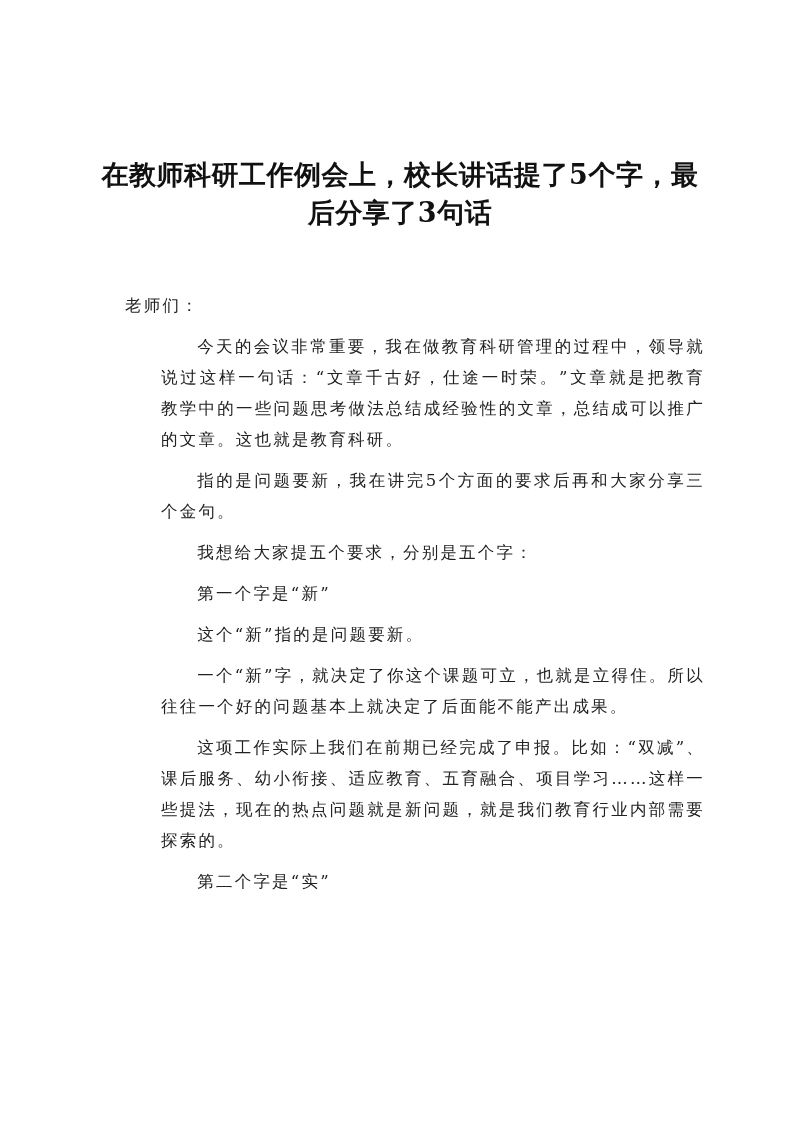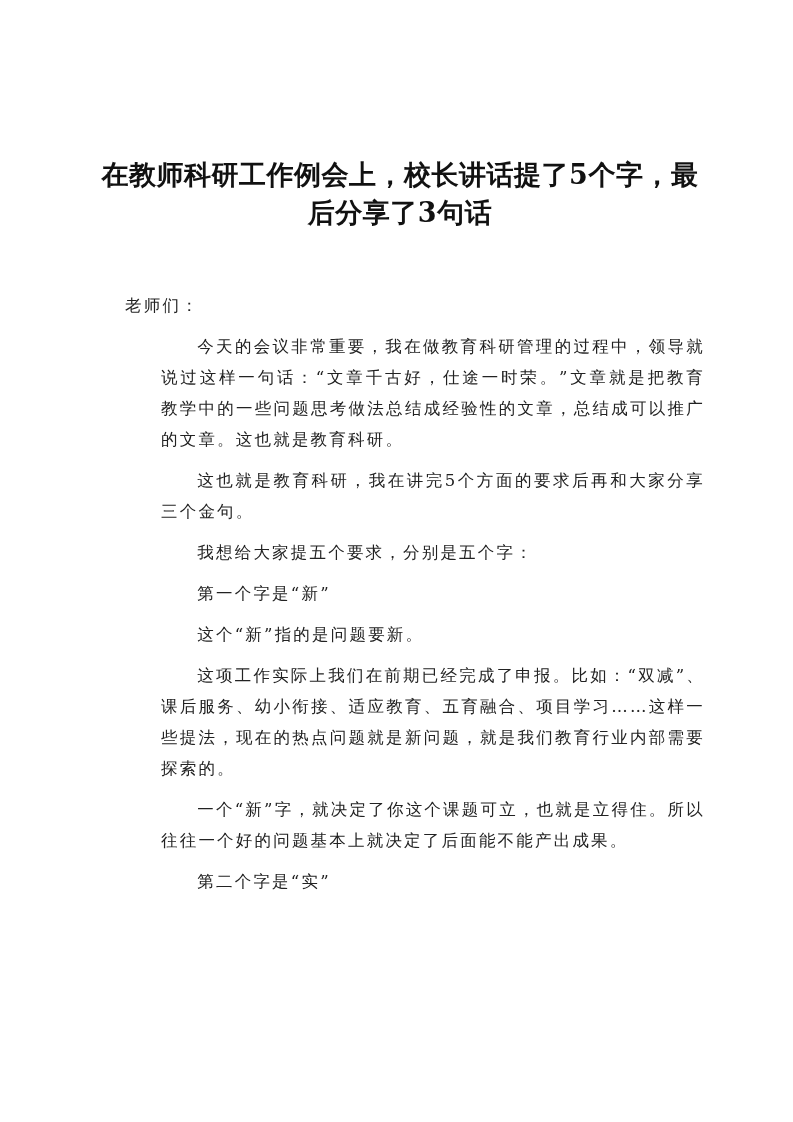--- a/index.html
+++ b/index.html
@@ -28,21 +28,21 @@
 </style>
 </head>
 <body>
 
 <div class="page">
   <h1 class="title">在教师科研工作例会上，校长讲话提了5个字，最后分享了3句话</h1>
 
   <div class="body">
     <p class="p">老师们：</p>
     <p class="p indent">今天的会议非常重要，我在做教育科研管理的过程中，领导就说过这样一句话：“文章千古好，仕途一时荣。”文章就是把教育教学中的一些问题思考做法总结成经验性的文章，总结成可以推广的文章。这也就是教育科研。</p>
-    <p class="p indent">这也就是教育科研，我在讲完5个方面的要求后再和大家分享三个金句。</p>
+    <p class="p indent">指的是问题要新，我在讲完5个方面的要求后再和大家分享三个金句。</p>
     <p class="p indent">我想给大家提五个要求，分别是五个字：</p>
     <p class="p indent">第一个字是“新”</p>
     <p class="p indent">这个“新”指的是问题要新。</p>
+    <p class="p indent">一个“新”字，就决定了你这个课题可立，也就是立得住。所以往往一个好的问题基本上就决定了后面能不能产出成果。</p>
     <p class="p indent">这项工作实际上我们在前期已经完成了申报。比如：“双减”、课后服务、幼小衔接、适应教育、五育融合、项目学习……这样一些提法，现在的热点问题就是新问题，就是我们教育行业内部需要探索的。</p>
-    <p class="p indent">一个“新”字，就决定了你这个课题可立，也就是立得住。所以往往一个好的问题基本上就决定了后面能不能产出成果。</p>
     <p class="p indent">第二个字是“实”</p>
   </div>
 </div>
 
 </body></html>

